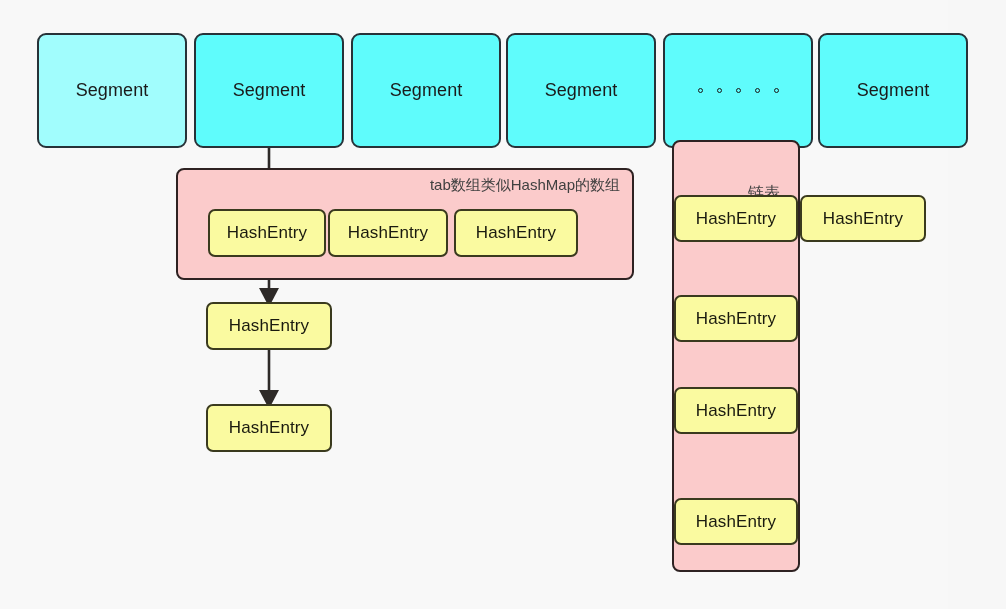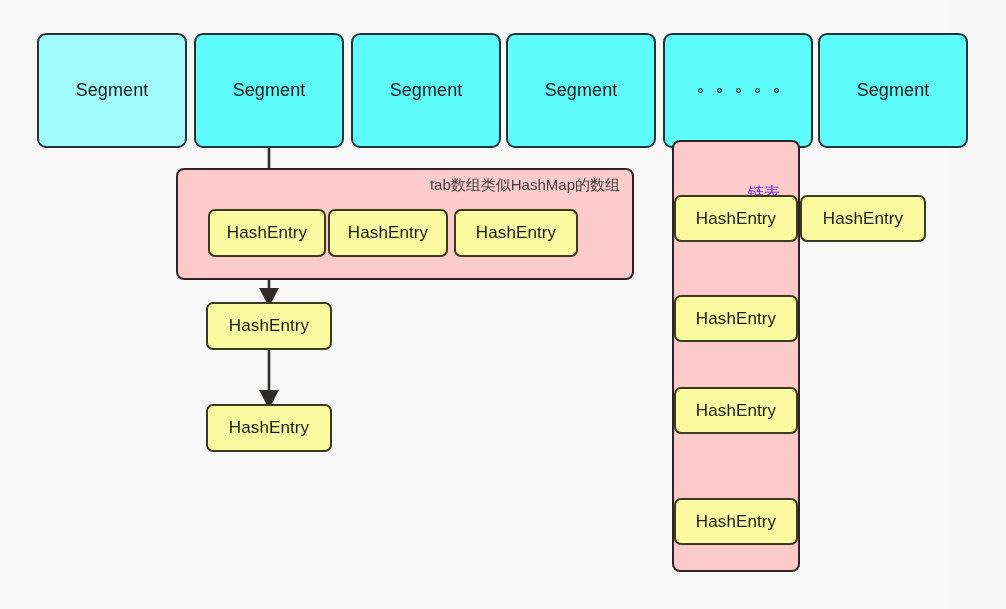--- a/index.html
+++ b/index.html
@@ -88,21 +88,21 @@
     position: absolute;
     background: #fbcbcb;
     border: 2.5px solid #2e2222;
     border-radius: 8px;
     box-sizing: border-box;
   }
 
   .chain-label {
     position: absolute;
     font-size: 16px;
-    color: #6d28d9;
+    color: #404040;
     white-space: nowrap;
   }
 
   
   .arrow-svg {
     position: absolute;
     left: 0;
     top: 0;
     width: 1006px;
     height: 609px;

